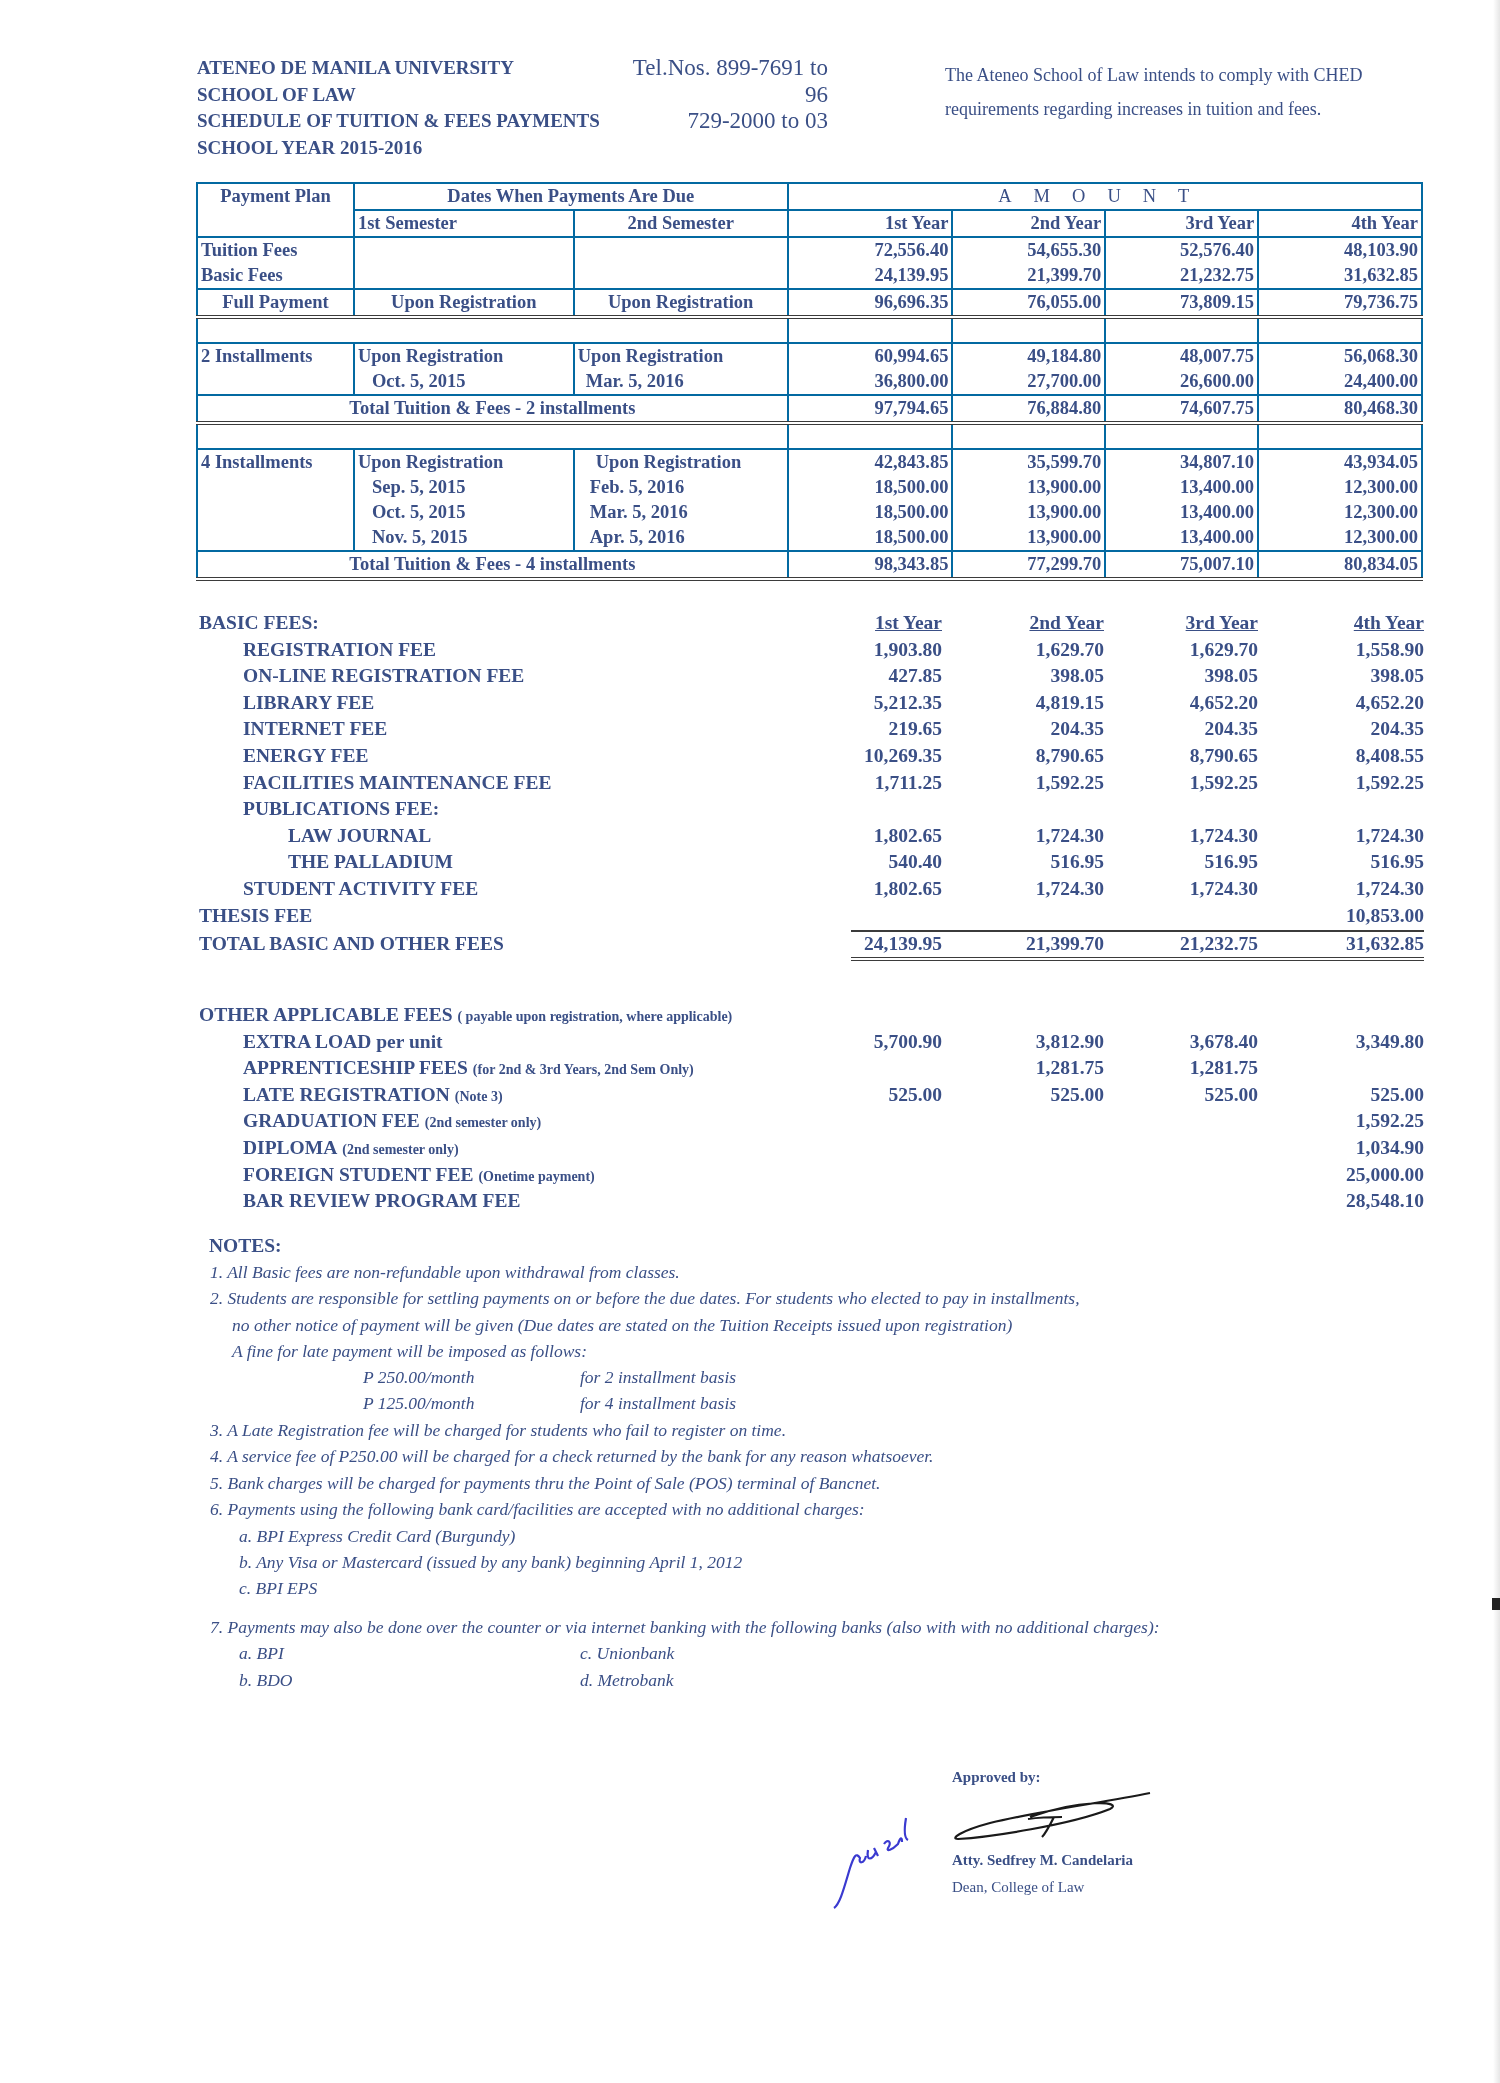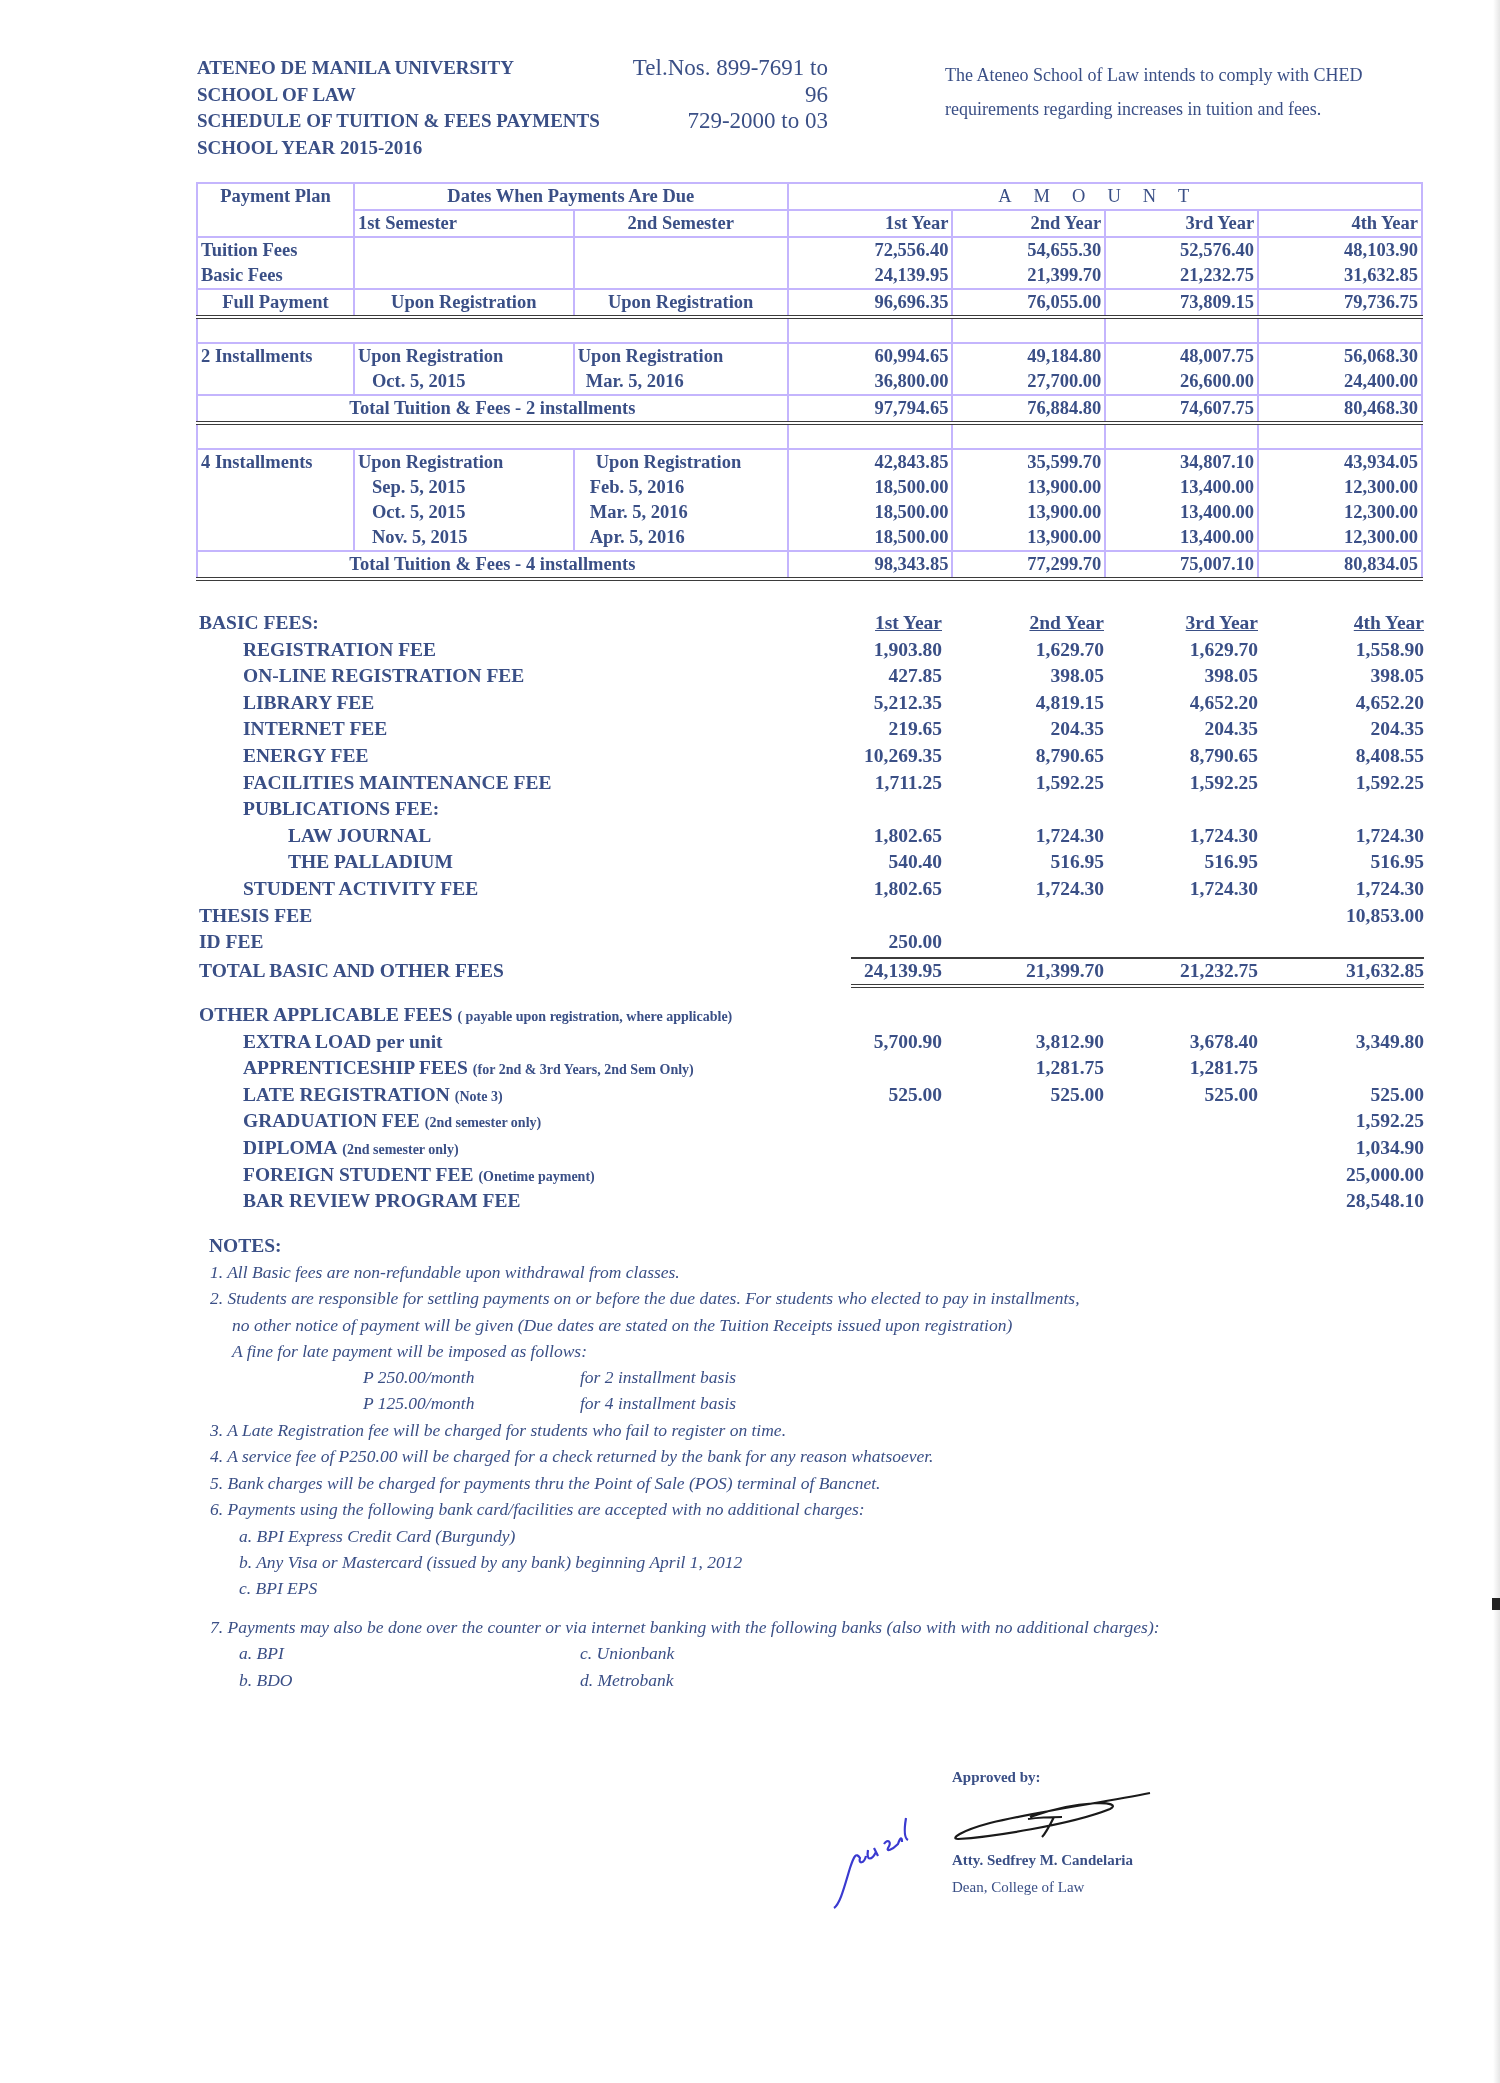--- a/index.html
+++ b/index.html
@@ -9,21 +9,21 @@
   .b { font-weight: bold; }
 
   
   .hdr-left { left: 197px; top: 55px; font-size: 19px; font-weight: bold; line-height: 26.5px; }
   .hdr-tel { left: 608px; top: 55px; font-size: 23px; line-height: 26.5px; text-align: right; width: 220px; }
   .hdr-right { left: 945px; top: 58px; font-size: 18px; line-height: 34px; width: 420px; }
 
   
   table.sched { position: absolute; left: 196px; top: 182px; width: 1227px; border-collapse: collapse;
                 font-size: 18.5px; font-weight: bold; line-height: 25px; }
-  table.sched td { border: 2px solid #c4b5fd; padding: 0 3px; vertical-align: top; white-space: nowrap; }
+  table.sched td { border: 2px solid #0369a1; padding: 0 3px; vertical-align: top; white-space: nowrap; }
   table.sched td.num { text-align: right; }
   table.sched td.noline-b { border-bottom: none; }
   table.sched td.noline-t { border-top: none; }
   .c0 { width: 149px; } .c1 { width: 212px; } .c2 { width: 206px; }
   .c3 { width: 157px; } .c4 { width: 145px; } .c5 { width: 145px; } .c6 { width: 156px; }
   .center { text-align: center; }
   .amount-hdr { letter-spacing: 22px; font-weight: normal; text-align: center; }
   tr.gap td { height: 23px; }
   tr.dbl td { border-bottom: 4px double #3b3b3b; text-align: center; }
 
@@ -286,27 +286,20 @@
         <span class="v v2">1,724.30</span>
         <span class="v v3">1,724.30</span>
         <span class="v v4">1,724.30</span>
       </div>
       <div class="row">
         <span class="lbl ind0">THESIS  FEE</span>
         <span class="v v1"></span>
         <span class="v v2"></span>
         <span class="v v3"></span>
         <span class="v v4">10,853.00</span>
-      </div>
-      <div class="row">
-        <span class="lbl ind0">ID FEE</span>
-        <span class="v v1">250.00</span>
-        <span class="v v2"></span>
-        <span class="v v3"></span>
-        <span class="v v4"></span>
       </div>
     </div>
   <div class="row" style="margin-top:2px">
     <div class="totline" style="top:-1px"></div>
     <span class="lbl ind0">TOTAL BASIC AND OTHER FEES</span>
     <span class="v v1">24,139.95</span>
     <span class="v v2">21,399.70</span>
     <span class="v v3">21,232.75</span>
     <span class="v v4">31,632.85</span>
     <div class="totdbl" style="top:26px"></div>

